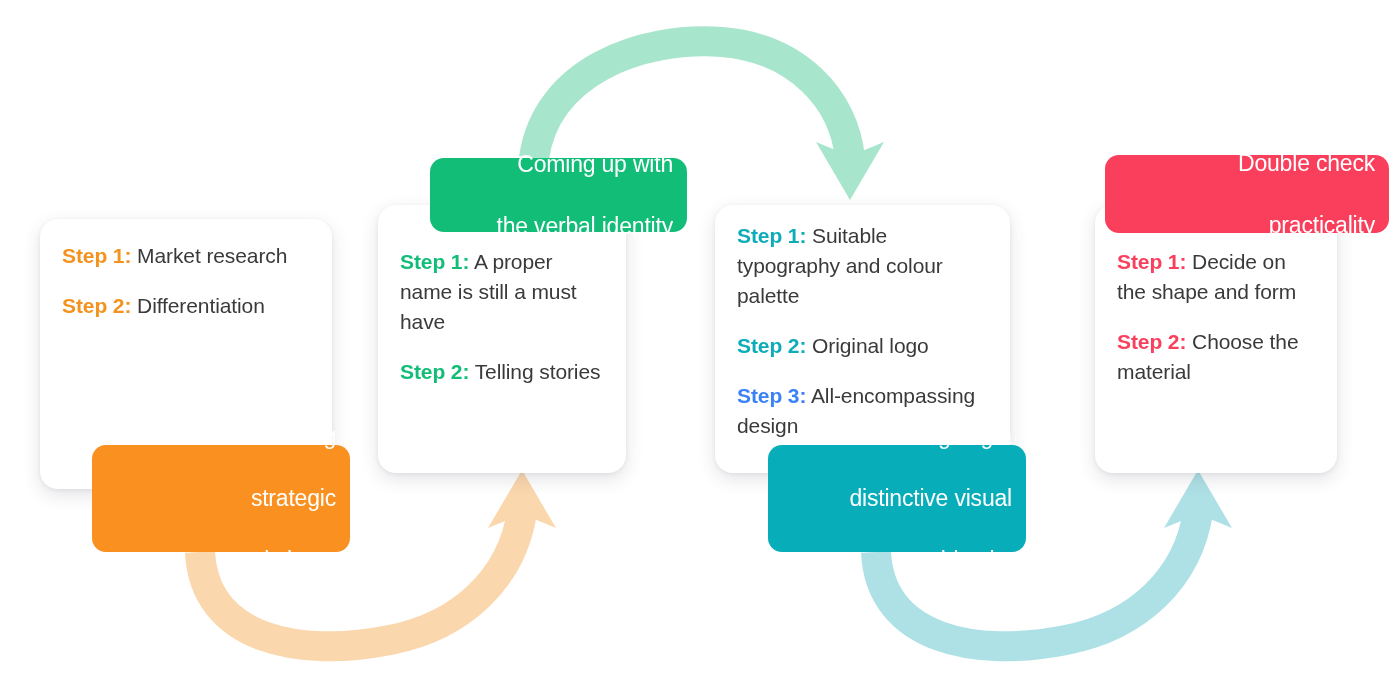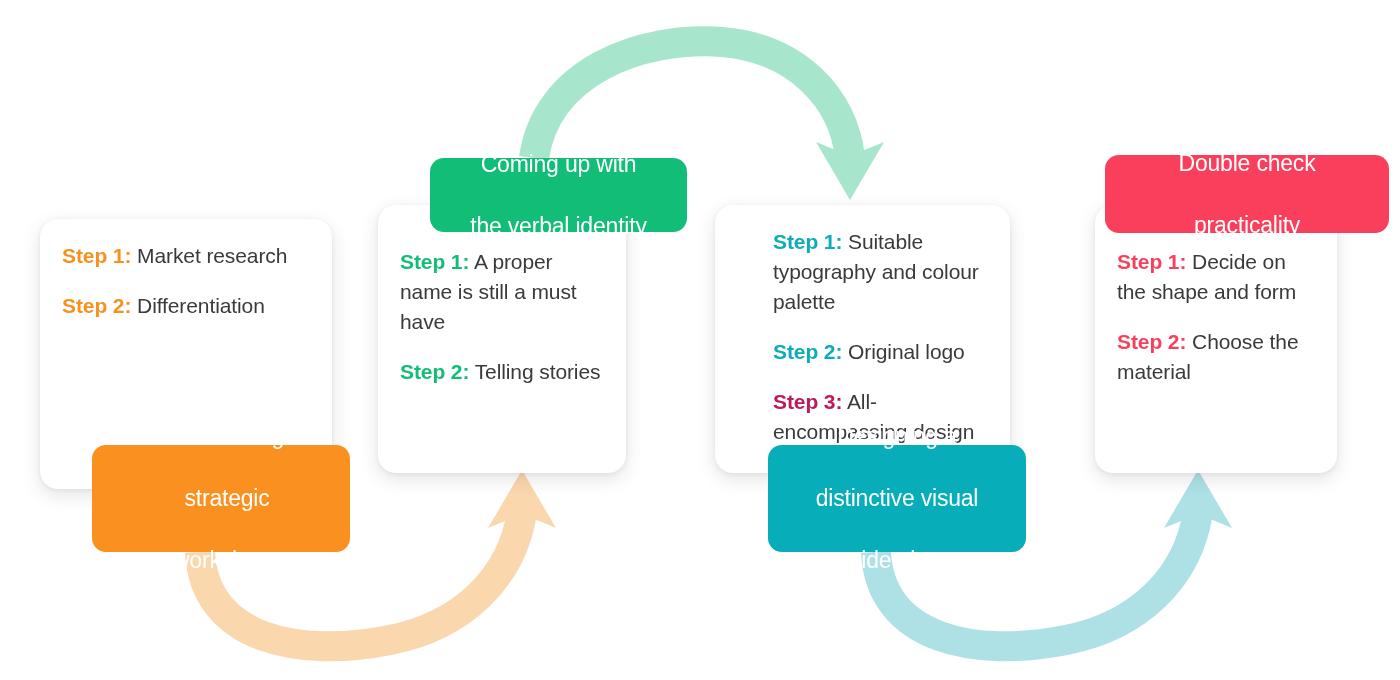--- a/index.html
+++ b/index.html
@@ -52,39 +52,39 @@
   .step-key {
     font-weight: bold;
   }
 
   .pill {
     position: absolute;
     border-radius: 14px;
     color: #ffffff;
     font-size: 23px;
     line-height: 31px;
-    text-align: center;
+    text-align: right;
     display: flex;
     align-items: center;
     justify-content: center;
     box-sizing: border-box;
     padding: 6px 14px;
     letter-spacing: -0.2px;
   }
   .pill span { display: block; width: 100%; }
 
   
   #card-1 { left: 40px;   top: 219px; width: 292px; height: 270px; }
   #card-2 { left: 378px;  top: 205px; width: 248px; height: 268px; }
   #card-3 { left: 715px;  top: 205px; width: 295px; height: 268px; }
   #card-4 { left: 1095px; top: 205px; width: 242px; height: 268px; }
 
   #card-1 .card-body { top: 22px; }
   #card-2 .card-body { top: 42px; }
-  #card-3 .card-body { top: 22px; margin-left: 36px; }
+  #card-3 .card-body { top: 16px; }
   #card-4 .card-body { top: 42px; }
 
   
   #pill-1 { left: 92px;   top: 445px; width: 258px; height: 107px; }
   #pill-2 { left: 430px;  top: 158px; width: 257px; height: 74px;  }
   #pill-3 { left: 768px;  top: 445px; width: 258px; height: 107px; }
   #pill-4 { left: 1105px; top: 155px; width: 284px; height: 78px;  }
 </style>
 </head>
 <body>
@@ -139,21 +139,21 @@
 
   <div class="card" id="card-3">
     <div class="card-body">
       <p class="step-line">
         <span class="step-key" style="color: rgb(12, 173, 184);">Step 1:</span><span>  Suitable typography and colour palette</span>
       </p>
       <p class="step-line">
         <span class="step-key" style="color: rgb(12, 173, 184);">Step 2:</span><span> Original logo</span>
       </p>
       <p class="step-line">
-        <span class="step-key" style="color: #be185d;">Step 3:</span><span> All-encompassing design</span>
+        <span class="step-key" style="color: #3b82f6;">Step 3:</span><span> All-encompassing design</span>
       </p>
     </div>
   </div>
 
   <div class="card" id="card-4">
     <div class="card-body">
       <p class="step-line">
         <span class="step-key" style="color: rgb(250, 63, 93);">Step 1:</span><span> Decide on the shape and form</span>
       </p>
       <p class="step-line">

